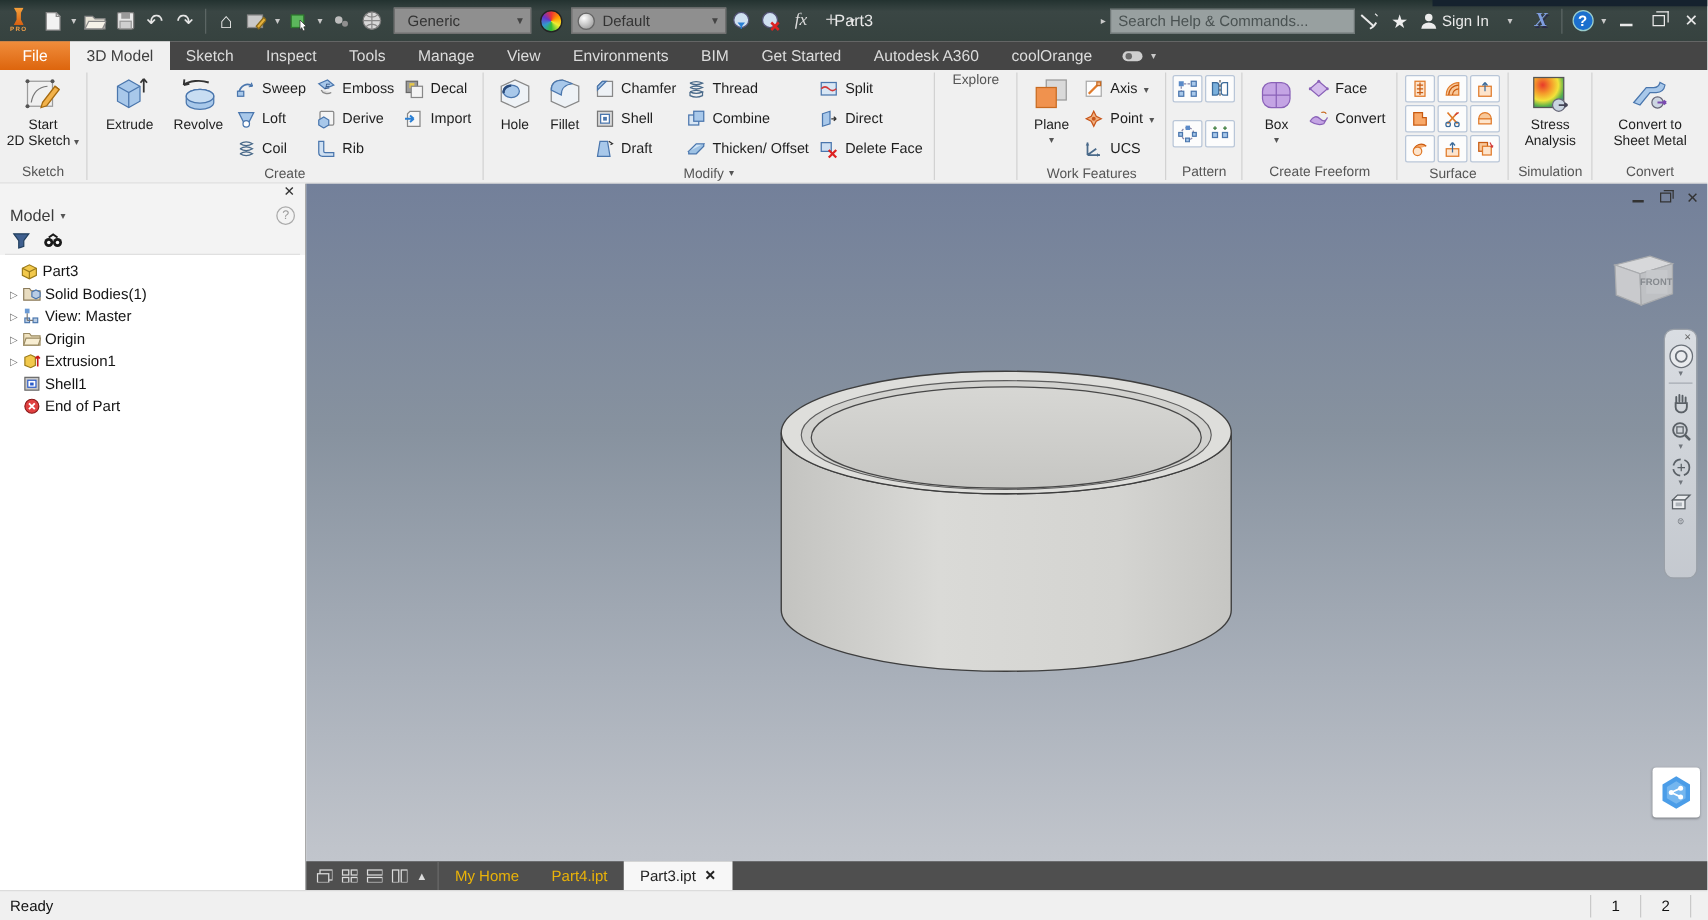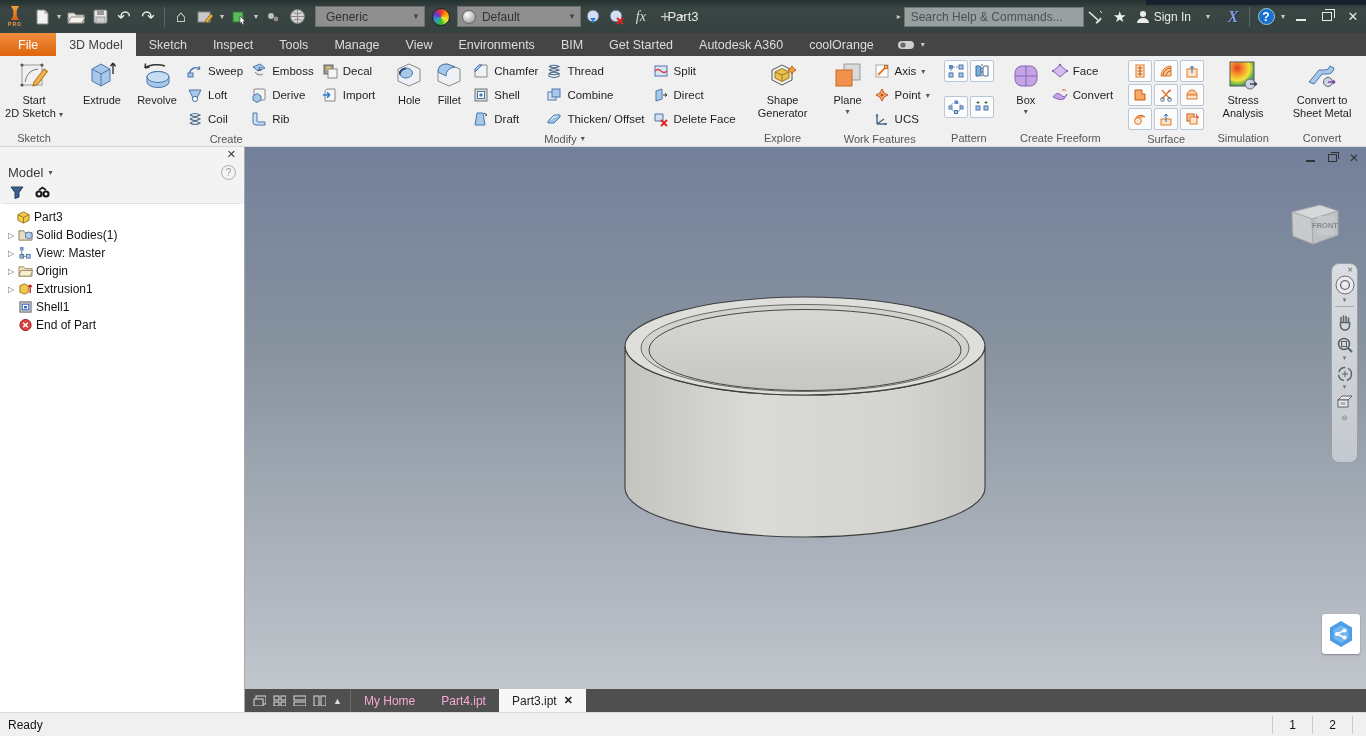--- a/index.html
+++ b/index.html
@@ -22,21 +22,21 @@
     display:flex; align-items:center; padding:0 4px; }
   .combo .cval { padding:0 6px; min-width:86px; }
   .combo .carr { font-size:8px; color:#444; padding-left:6px; }
   .colorwheel { width:18px; height:18px; border-radius:50%;
     background:conic-gradient(#e33,#f90,#ee3,#3b3,#39c,#63c,#e33); border:1px solid #222; }
   .sphere { width:14px; height:14px; border-radius:50%;
     background:radial-gradient(circle at 35% 30%, #fdfdfd, #b9b9b9 60%, #8a8a8a); border:1px solid #666; }
   .fx { font-style:italic; font-family:"Liberation Serif", serif; font-size:14px; color:#dcdcdc; }
   .tb-title { position:absolute; left:0; right:0; text-align:center; font-size:13px; color:#e9e9e9; pointer-events:none; }
   .tb-right { margin-left:auto; display:flex; align-items:center; height:33px; }
-  .searchbox { width:180px; height:20px; background:#98a0a0; border:1px solid #6e7676; color:#3e4646;
+  .searchbox { width:196px; height:20px; background:#98a0a0; border:1px solid #6e7676; color:#3e4646;
     font-size:12px; padding:0 6px; font-family:"Liberation Sans", sans-serif; }
   .searchbox::placeholder { color:#4a5252; opacity:1; }
   .winbtn { width:26px; height:22px; display:flex; align-items:center; justify-content:center; color:#e9e9e9; font-size:13px; }
   .restore-glyph { width:10px; height:9px; border:1px solid #e9e9e9; position:relative; background:transparent; }
   .restore-glyph::before { content:""; position:absolute; left:2px; top:-4px; width:9px; height:8px; border:1px solid #e9e9e9; border-bottom:none; border-left:none; }
   .min-glyph { width:10px; height:2px; background:#e9e9e9; margin-top:7px; }
   .signin { display:flex; align-items:flex-end; gap:4px; font-size:12px; color:#e9e9e9; padding:0 4px; }
   .xchg { font-family:"Liberation Serif",serif; font-weight:bold; font-style:italic; font-size:16px; color:#7f9ede; text-shadow:1px 1px 0 #2a2a4a; }
   .helpq { width:17px; height:17px; border-radius:50%; background:#1b6fce; color:#fff; font-size:12px; font-weight:bold;
     display:flex; align-items:center; justify-content:center; border:1px solid #9cc; }
@@ -105,21 +105,21 @@
   .nb-item { display:flex; align-items:center; justify-content:center; width:100%; }
   .nb-caret { font-size:7px; color:#70757c; line-height:8px; }
   .nb-div { width:19px; height:1px; background:#a5aab2; margin:2px 0; }
   .a360 { position:absolute; right:6px; bottom:58px; width:38px; height:40px; background:#fff; border-radius:3px;
     box-shadow:0 1px 2px rgba(0,0,0,.3); display:flex; align-items:center; justify-content:center; }
 
   
   .doctabs { position:absolute; left:0; bottom:0; width:100%; height:23px; background:#4f4f4f;
     display:flex; align-items:stretch; }
   .dt-icons { display:flex; align-items:center; gap:7px; padding:0 8px; border-right:1px solid #6a6a6a; }
-  .dt-tab { display:flex; align-items:center; padding:0 13px; font-size:12px; color:#f9a8d4; gap:7px; }
+  .dt-tab { display:flex; align-items:center; padding:0 13px; font-size:12px; color:#eab308; gap:7px; }
   .dt-tab.active { background:#f7f7f7; color:#232323; }
   .arr-ico { width:13px; height:11px; position:relative; }
 
   
   .statusbar { position:absolute; left:0; top:712px; width:1366px; height:24px; background:#f0f0f0;
     border-top:1px solid #dcdcdc; display:flex; align-items:center; font-size:12px; color:#111; }
   .sb-text { padding-left:8px; }
   .sb-cells { margin-left:auto; display:flex; height:100%; align-items:center; }
   .sb-cell { width:40px; text-align:center; border-left:1px solid #c9c9c9; height:18px; line-height:18px; }
   .sb-endsep { width:14px; border-left:1px solid #c9c9c9; height:18px; }
@@ -468,32 +468,20 @@
       </div>
     </div>
     <div class="plabel">
       <span>Modify</span>
         <span class="tinycaret">▾</span>
     </div>
   </div>
   <div class="pdiv"></div>
 
   <div class="panel" style="width:76px;">
-    <div class="pbody" style="justify-content:center;">
-      <div class="rbig" style="width:66px;">
-        <svg viewBox="0 0 32 32">
-          <path d="M5 10 L15 5 L25 10 V20 L15 25 L5 20 Z" fill="none" stroke="#555"></path>
-          <path d="M8 12 L15 8.5 L22 12 V18 L15 21.5 L8 18 Z" fill="#e8c050" stroke="#9a7a1a"></path>
-          <path d="M8 12 L15 15 L22 12 M15 15 V21.5" fill="none" stroke="#9a7a1a"></path>
-          <path d="M25 6 l1.5 2.5 2.5 1.5 -2.5 1.5 -1.5 2.5 -1.5 -2.5 -2.5 -1.5 2.5 -1.5 z" fill="#f2a03a" stroke="#c05a10"></path>
-        </svg>
-        <span>Shape</span>
-        <span>Generator</span>
-      </div>
-    </div>
     <div class="plabel">Explore</div>
   </div>
   <div class="pdiv"></div>
 
   <div class="panel">
     <div class="pbody">
       <div class="rbig" style="width:44px;">
         <svg viewBox="0 0 32 32">
           <rect x="12" y="4" width="16" height="16" fill="#d9d9d9" stroke="#999"></rect>
           <rect x="4" y="10" width="16" height="16" fill="#f0924e" stroke="#c86a20"></rect>

